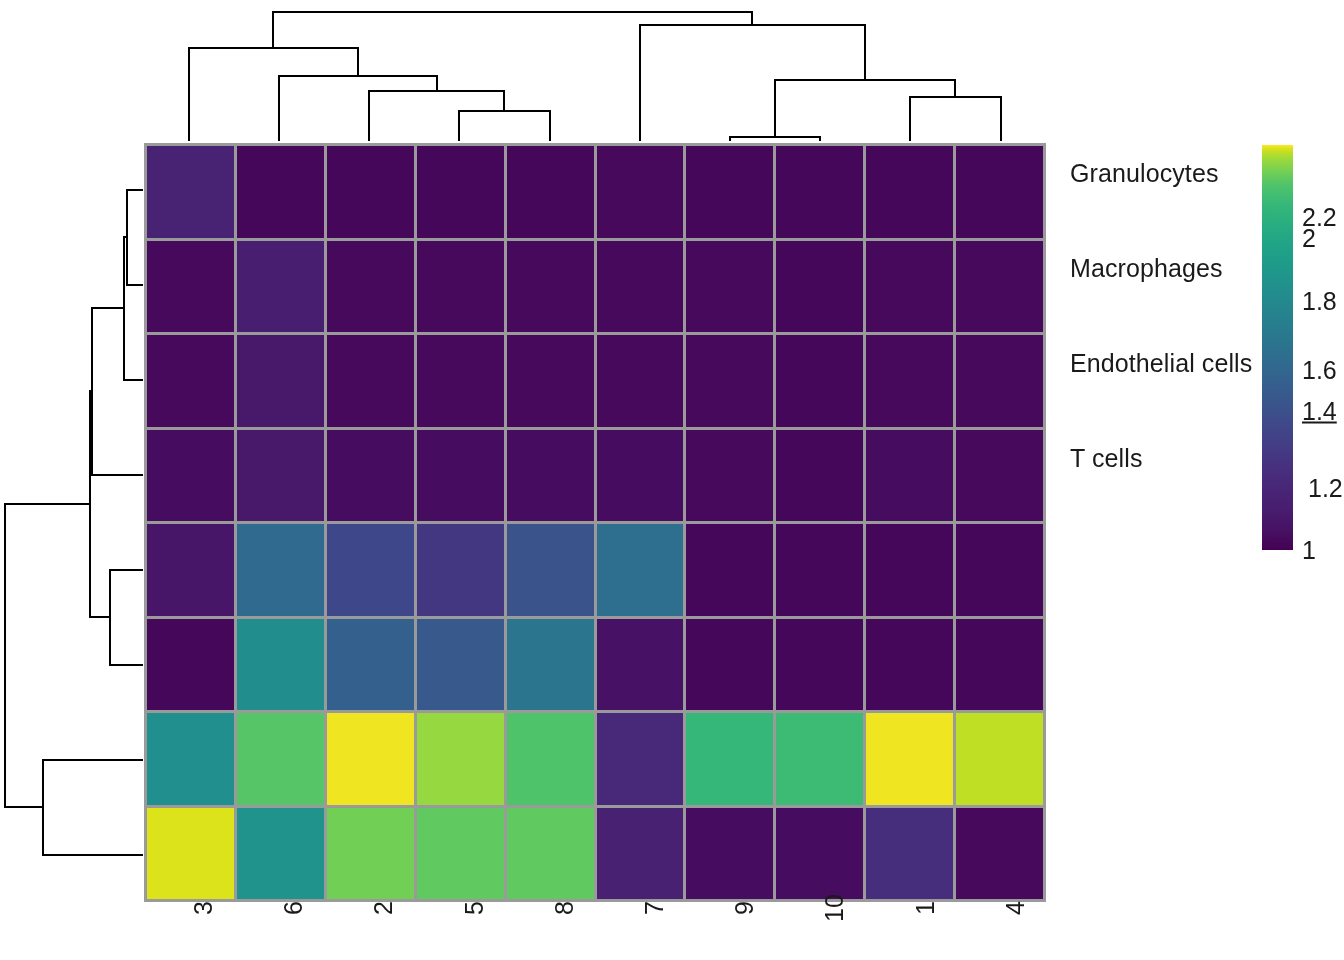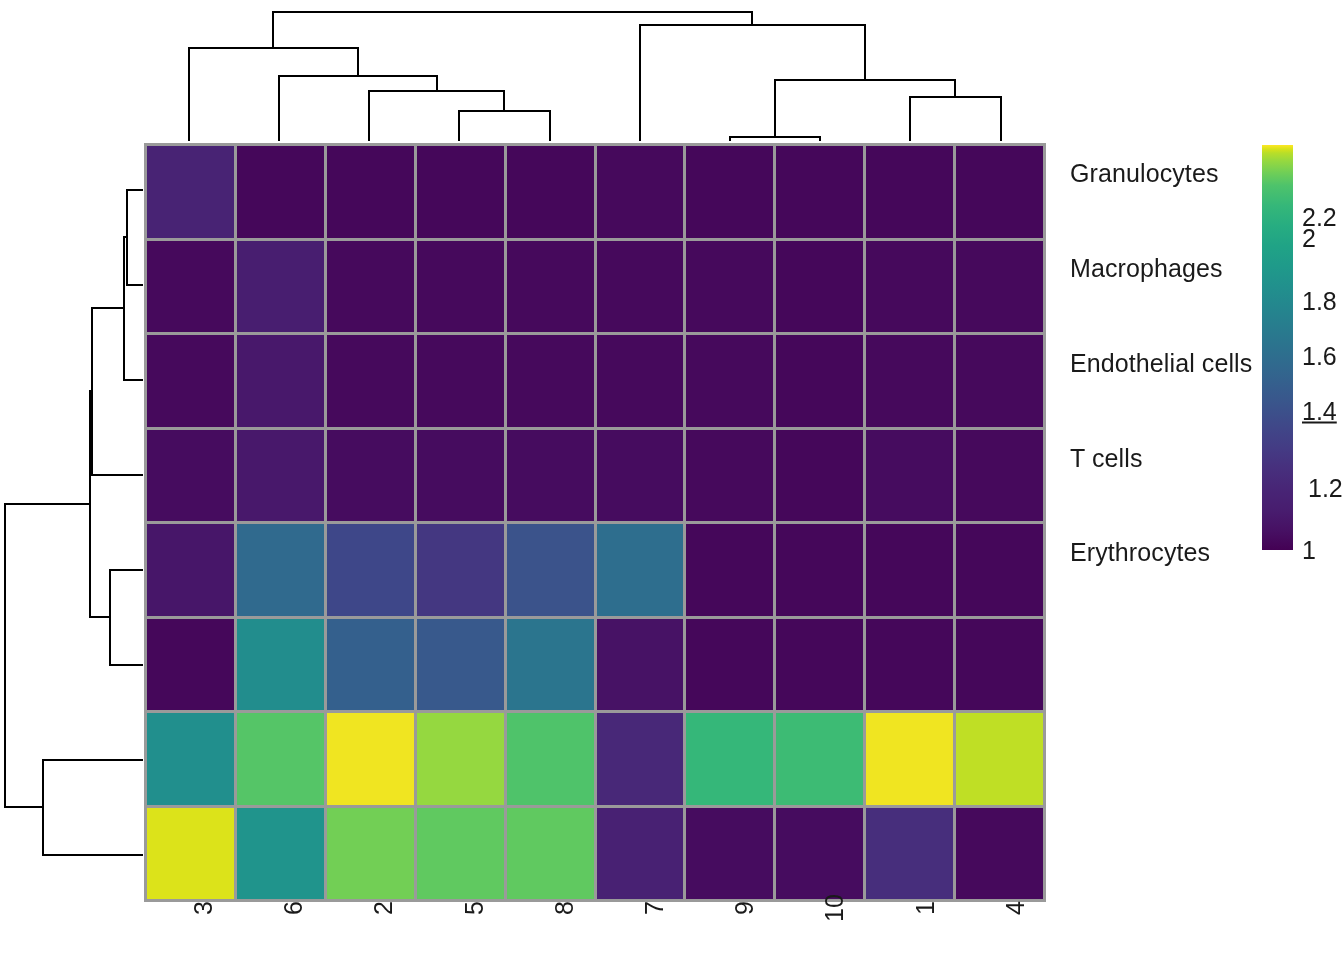--- a/index.html
+++ b/index.html
@@ -171,21 +171,20 @@
       <div class="hm-cell" style="background: rgb(70, 12, 95);"></div>
       <div class="hm-cell" style="background: rgb(71, 46, 124);"></div>
       <div class="hm-cell" style="background: rgb(70, 9, 92);"></div>
     </div>
 
   <div id="row-labels">
       <div class="row-label">Granulocytes</div>
       <div class="row-label">Macrophages</div>
       <div class="row-label">Endothelial cells</div>
       <div class="row-label">T cells</div>
-      <div class="row-label">Erythrocytes</div>
     </div>
 
   <div id="col-labels">
       <div class="col-label-wrap">
         <span class="col-label">3</span>
       </div>
       <div class="col-label-wrap">
         <span class="col-label">6</span>
       </div>
       <div class="col-label-wrap">
@@ -213,20 +212,20 @@
         <span class="col-label">4</span>
       </div>
     </div>
 
   <div id="colorbar-wrap">
     <div id="colorbar"></div>
     <div id="cb-labels">
         <div class="cb-tick-label" style="top: 31.1538px; margin-top: 41px;">2.2</div>
         <div class="cb-tick-label" style="top: 93.4615px;">2</div>
         <div class="cb-tick-label" style="top: 155.769px;">1.8</div>
-        <div class="cb-tick-label" style="top: 211px;">1.6</div>
+        <div class="cb-tick-label" style="top: 225px;">1.6</div>
         <div class="cb-tick-label" style="top: 266px; text-decoration: underline;">1.4</div>
         <div class="cb-tick-label" style="top: 342.692px; margin-left: 6px;">1.2</div>
         <div class="cb-tick-label" style="top: 405px;">1</div>
       </div>
   </div>
 
 </div>
 
 </body></html>

